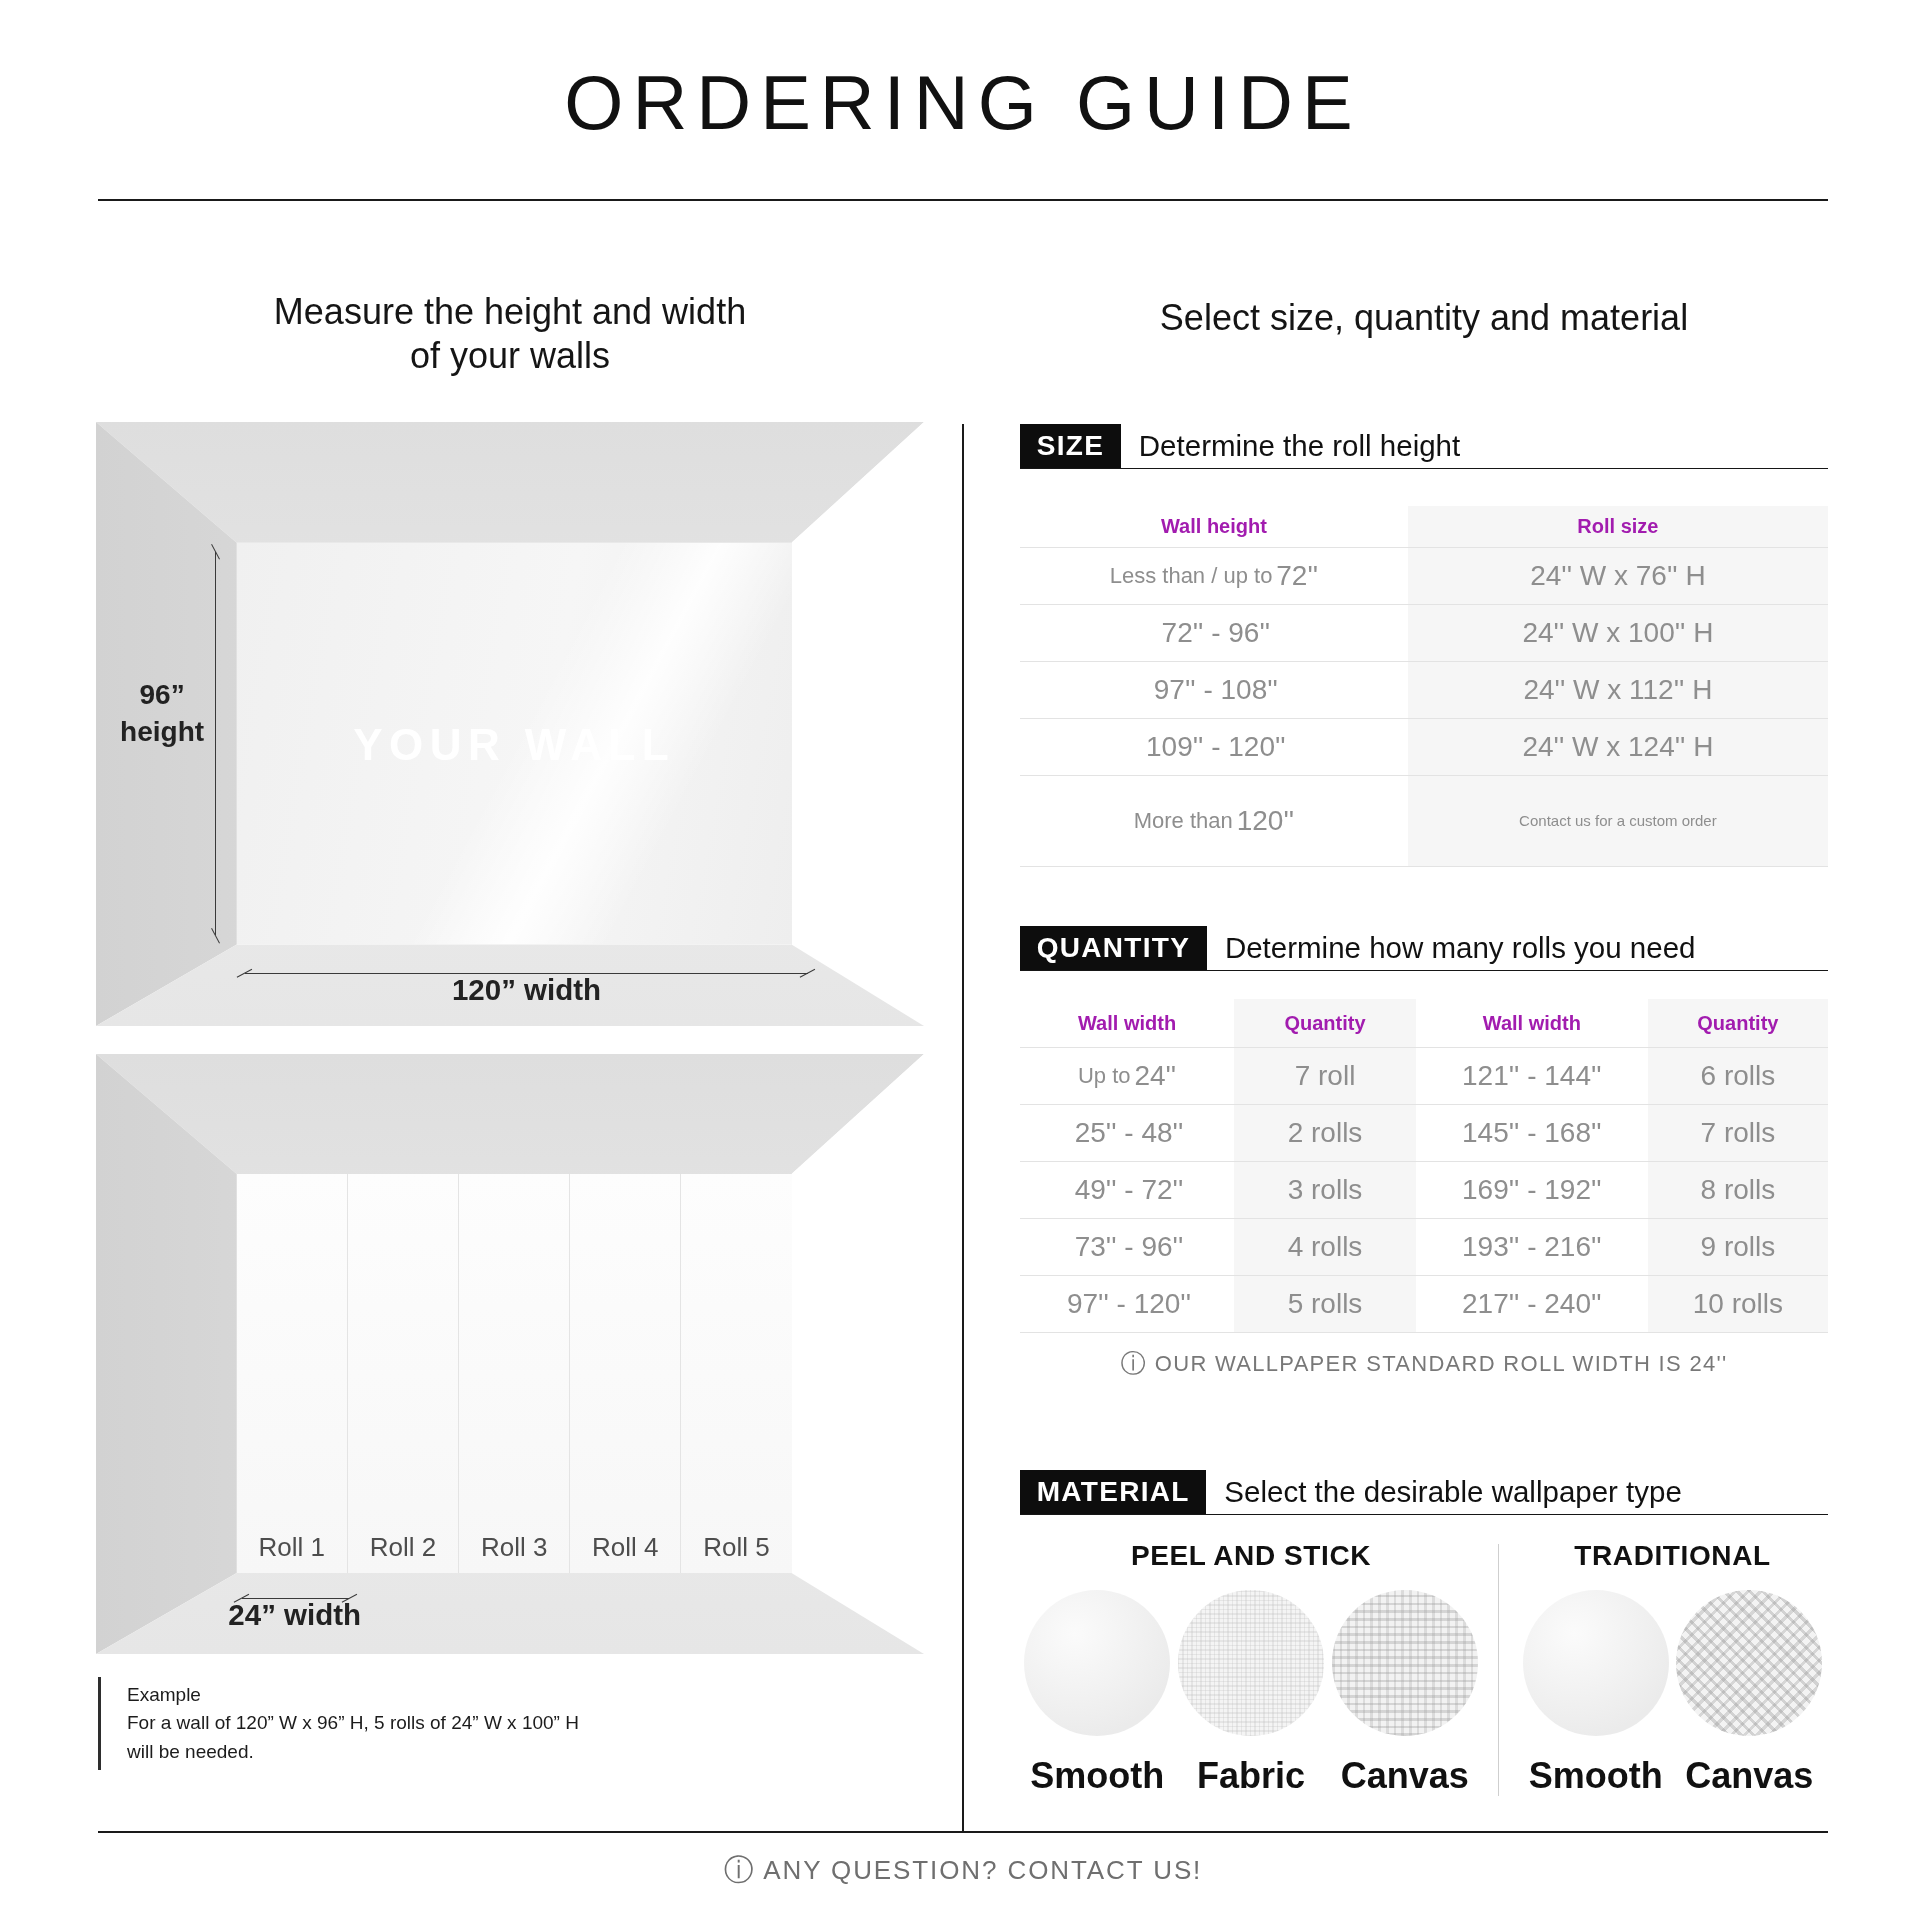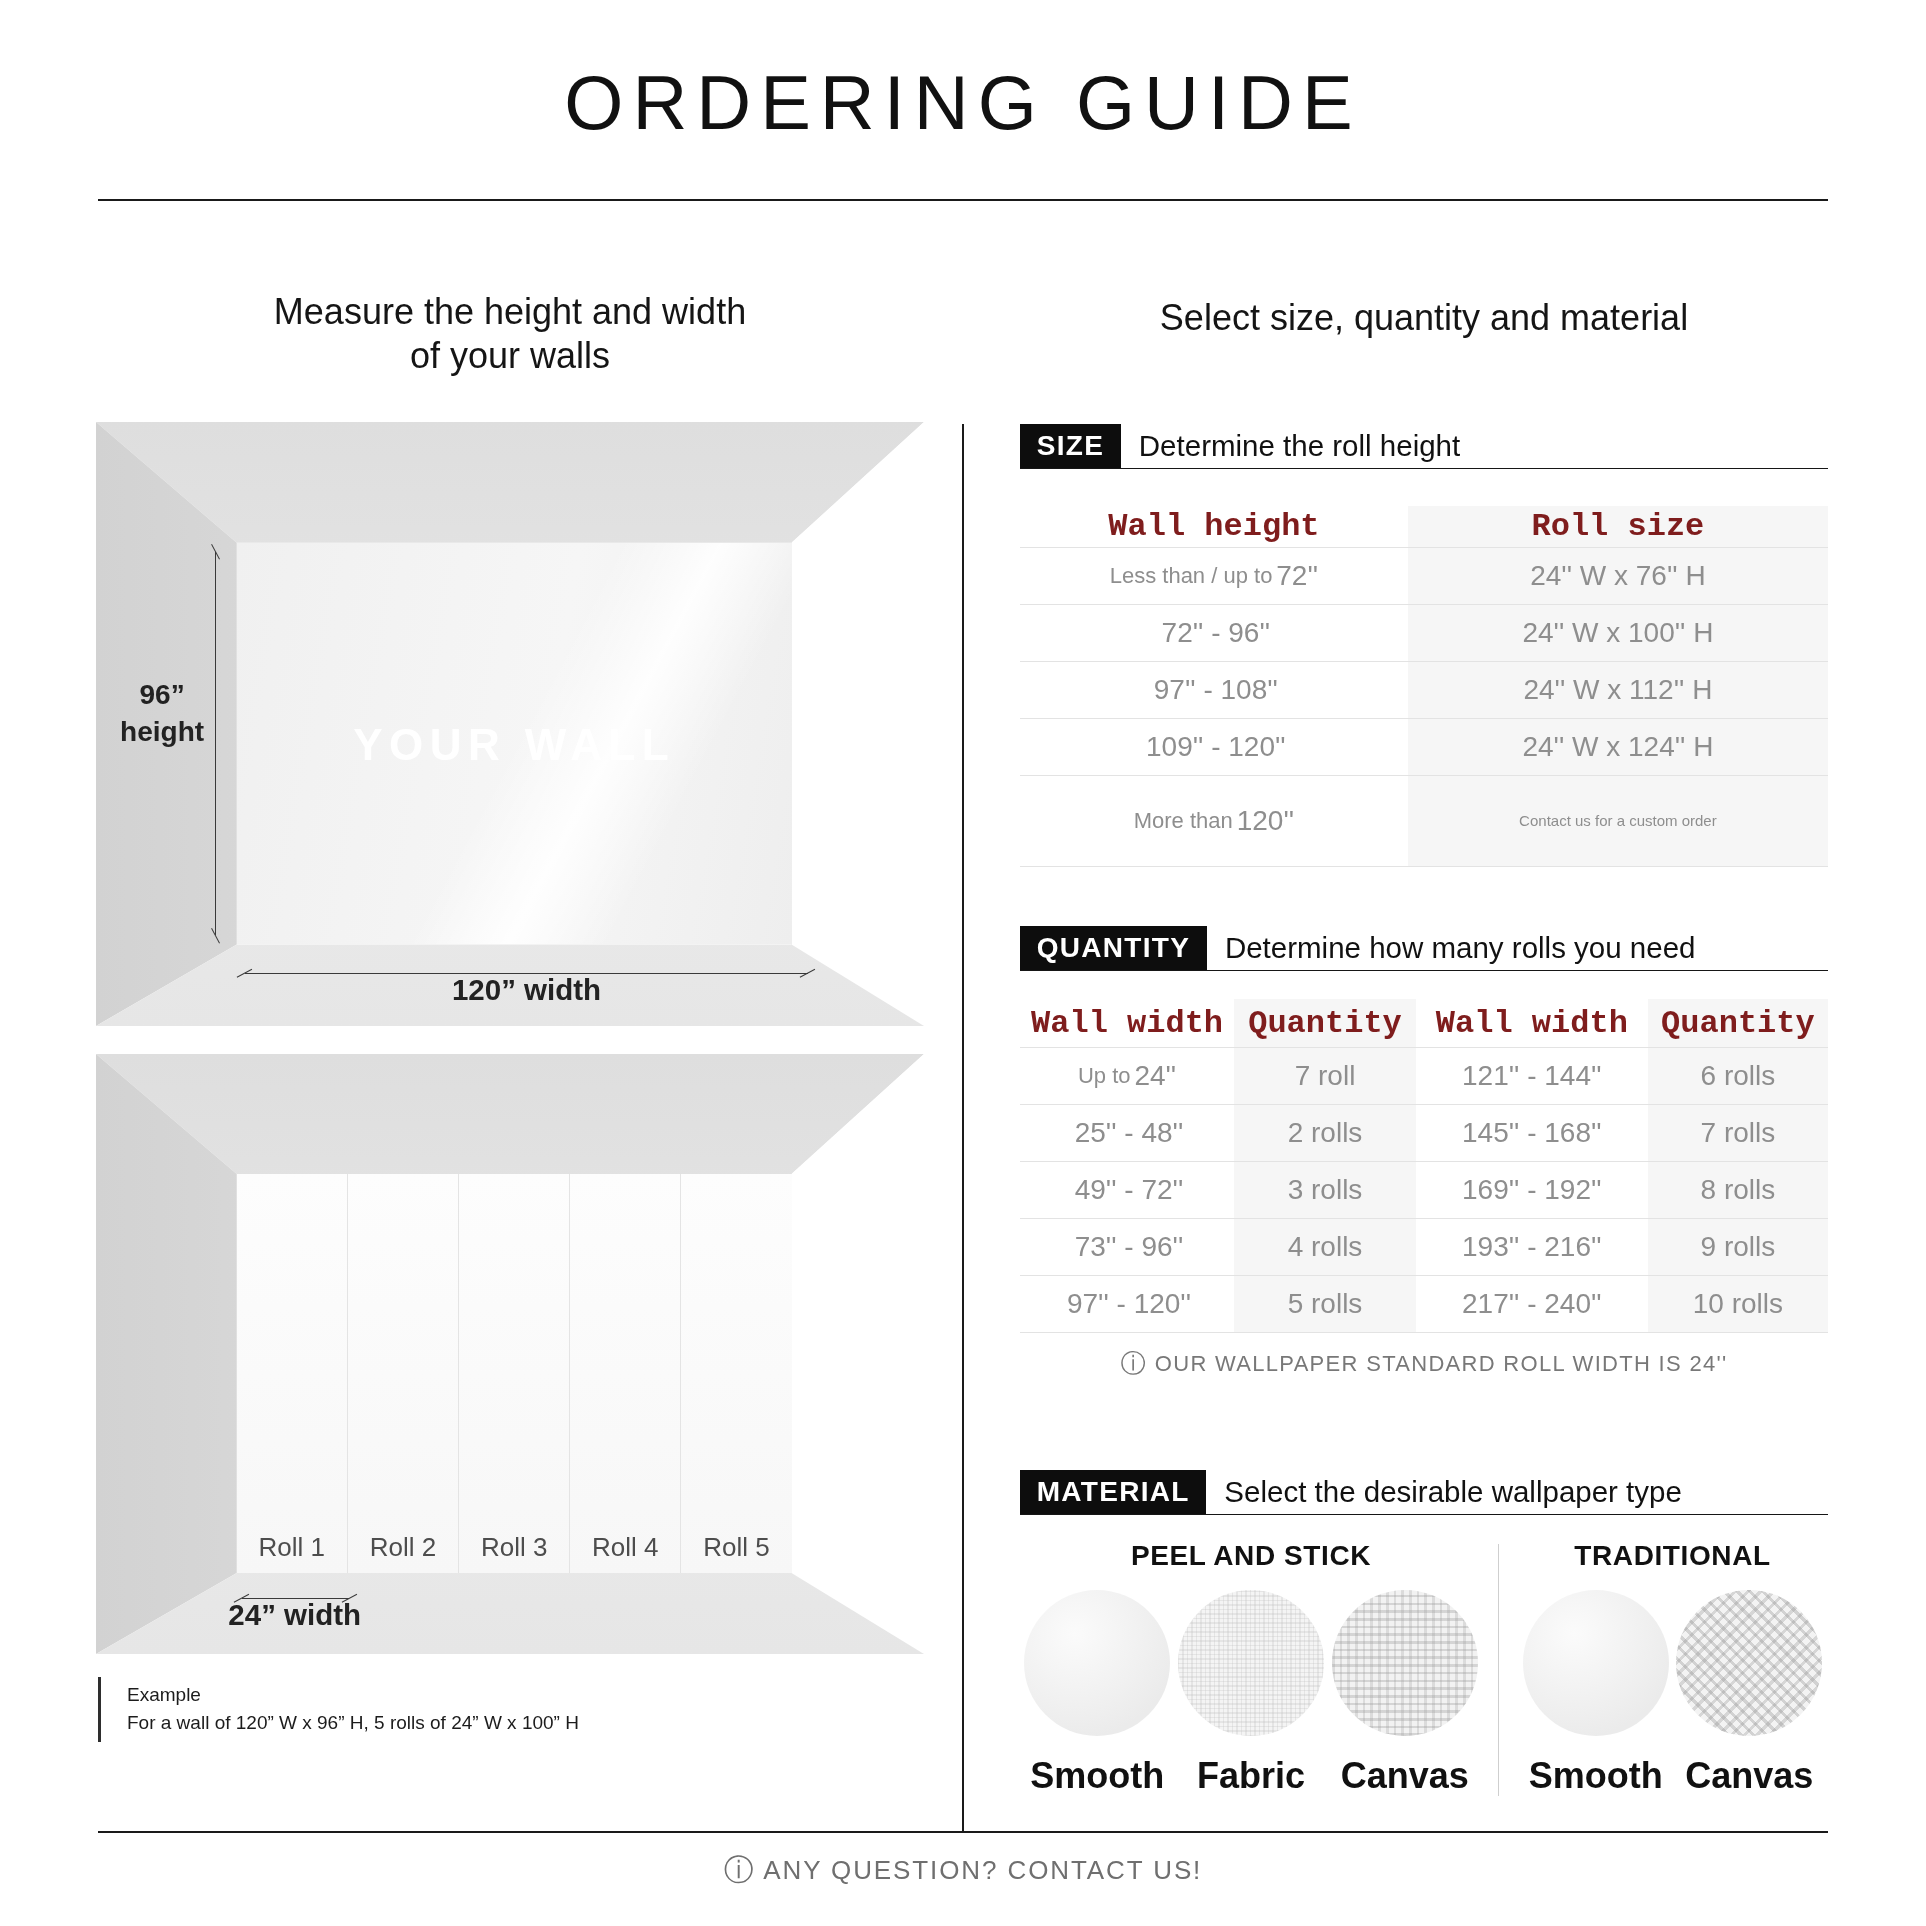--- a/index.html
+++ b/index.html
@@ -74,21 +74,21 @@
   .badge{background:#0d0d0d;color:#fff;display:flex;align-items:center;
     padding:0 16.7px;font-size:28px;font-weight:700;letter-spacing:1.3px;}
   .sec-title{align-self:center;margin-left:18px;font-size:29.5px;color:#111;}
 
   .tbl{left:1020px;width:808px;}
   .trow{display:grid;align-items:center;}
   .size-grid{grid-template-columns:48% 52%;}
   .qty-grid{grid-template-columns:26.5% 22.5% 28.7% 22.3%;}
   .trow > div{height:100%;display:flex;align-items:center;justify-content:center;text-align:center;}
   .cell-alt{background:#f6f6f6;}
-  .th{font-weight:700;font-size:32px;color:#7f1d1d;font-family:Liberation Mono, monospace;}
+  .th{font-weight:700;font-size:20px;color:#a21caf;}
   .td{font-size:28px;color:#8e8e8e;}
   .td .pre{font-size:22px;margin-right:3.9px;}
   .td .small-multi{font-size:15px;line-height:1.35;max-width:225px;display:inline-block;}
   .brow{border-top:1.3px solid #e3e3e3;}
   .bbot{border-bottom:1.3px solid #e3e3e3;}
 
   .note{top:1347px;left:1020px;width:808px;text-align:center;
     font-size:22px;color:#787878;letter-spacing:1.3px;}
   .info-ico{display:inline-block;font-size:1.15em;margin-right:7.7px;vertical-align:-1.3px;color:inherit;}
 
@@ -169,20 +169,21 @@
         <span class="roll-label">Roll 5</span>
         </div>
     </div>
     <div class="abs dim h" style="left:17.6%;bottom:9.2%;width:13%;"></div>
     <div class="abs dim-label" style="left:11%;bottom:3.2%;width:26%;font-size:29.5px;">24” width</div>
   </div>
 
   <div class="abs example">
     <div>Example</div>
     <div>For a wall of 120” W x 96” H, 5 rolls of 24” W x 100” H</div>
+    <div>will be needed.</div>
   </div>
 
   <div class="abs sec-head" style="top:424px;">
     <div class="badge">SIZE</div>
     <div class="sec-title">Determine the roll height</div>
   </div>
 
   <div class="abs right-heading">Select size, quantity and material</div>
 
   <div class="abs tbl" style="top:506px;">

